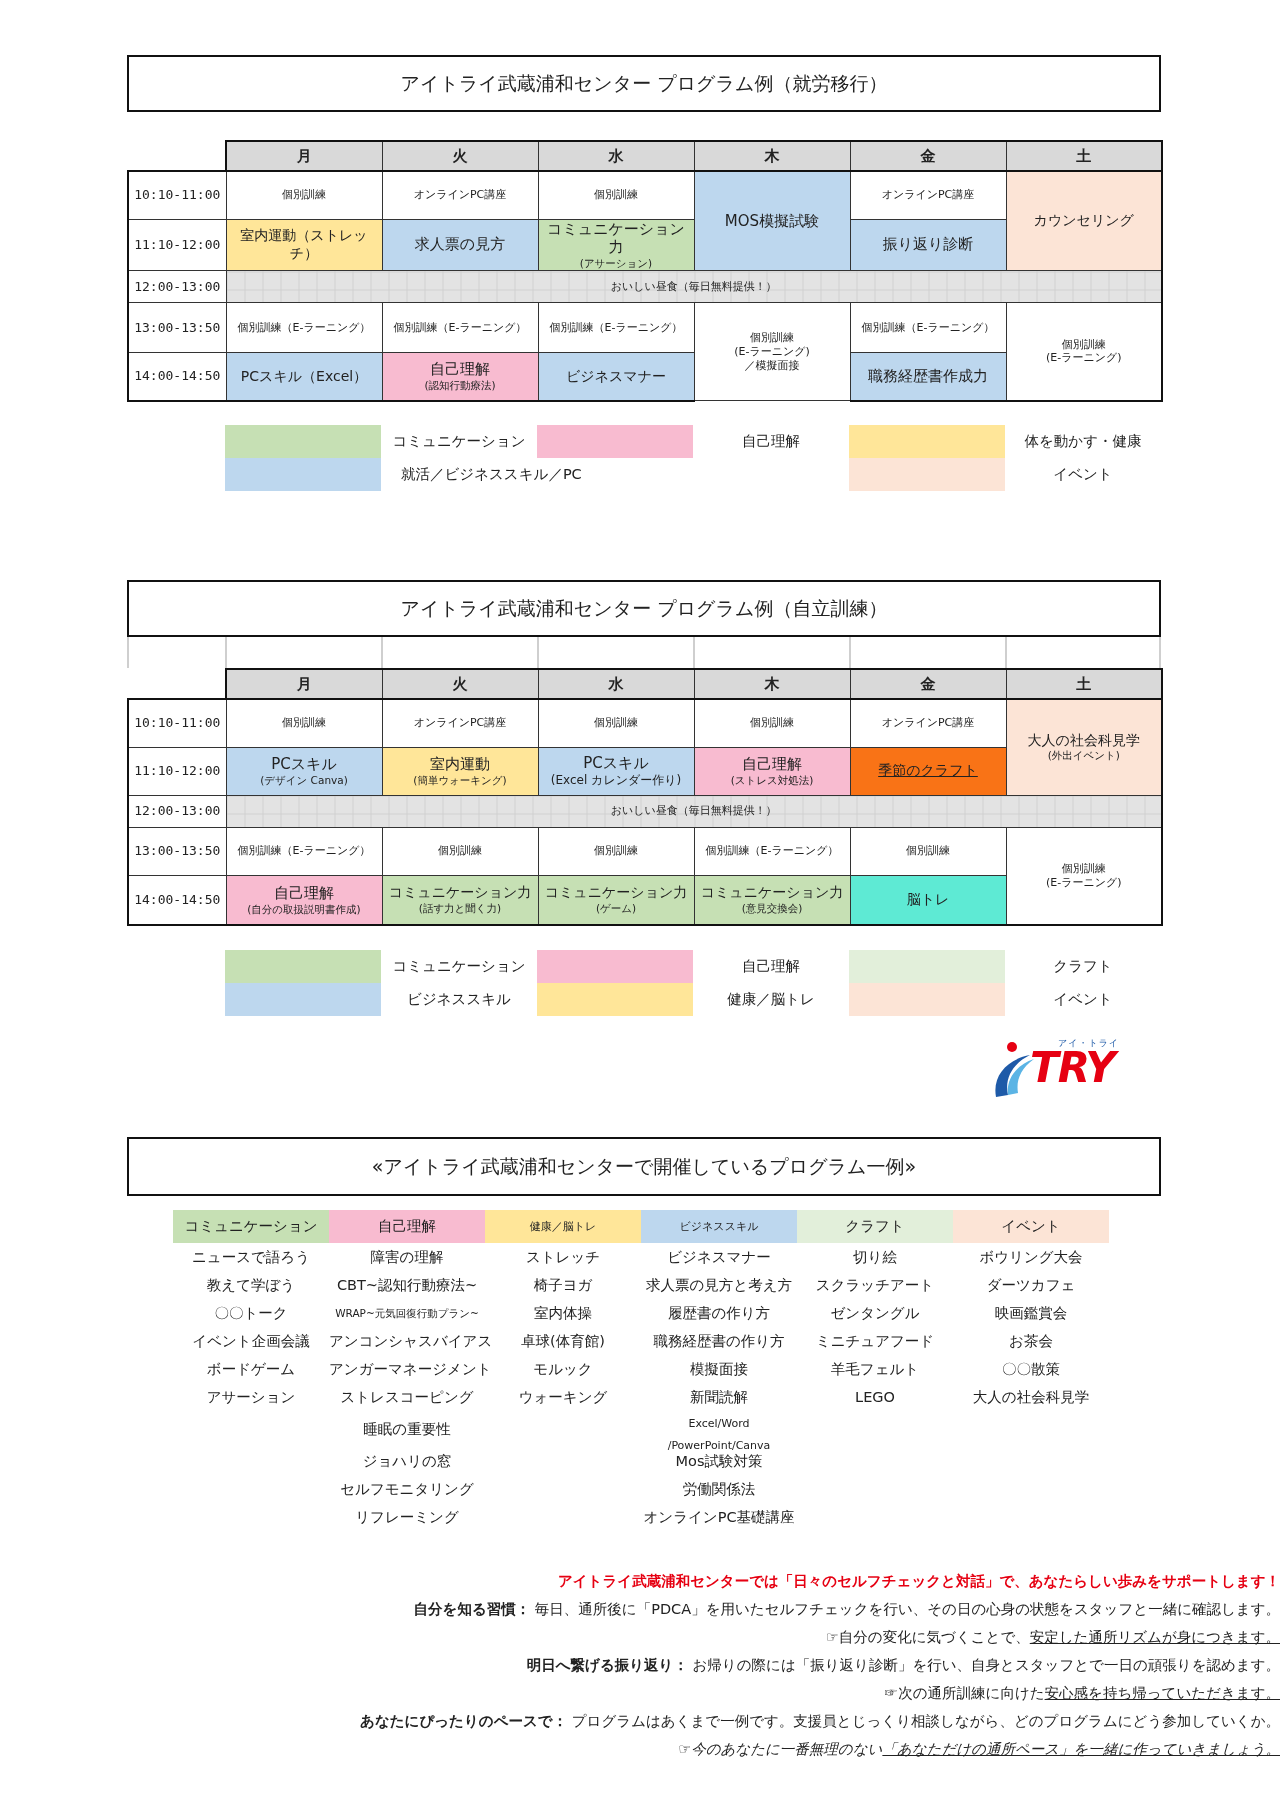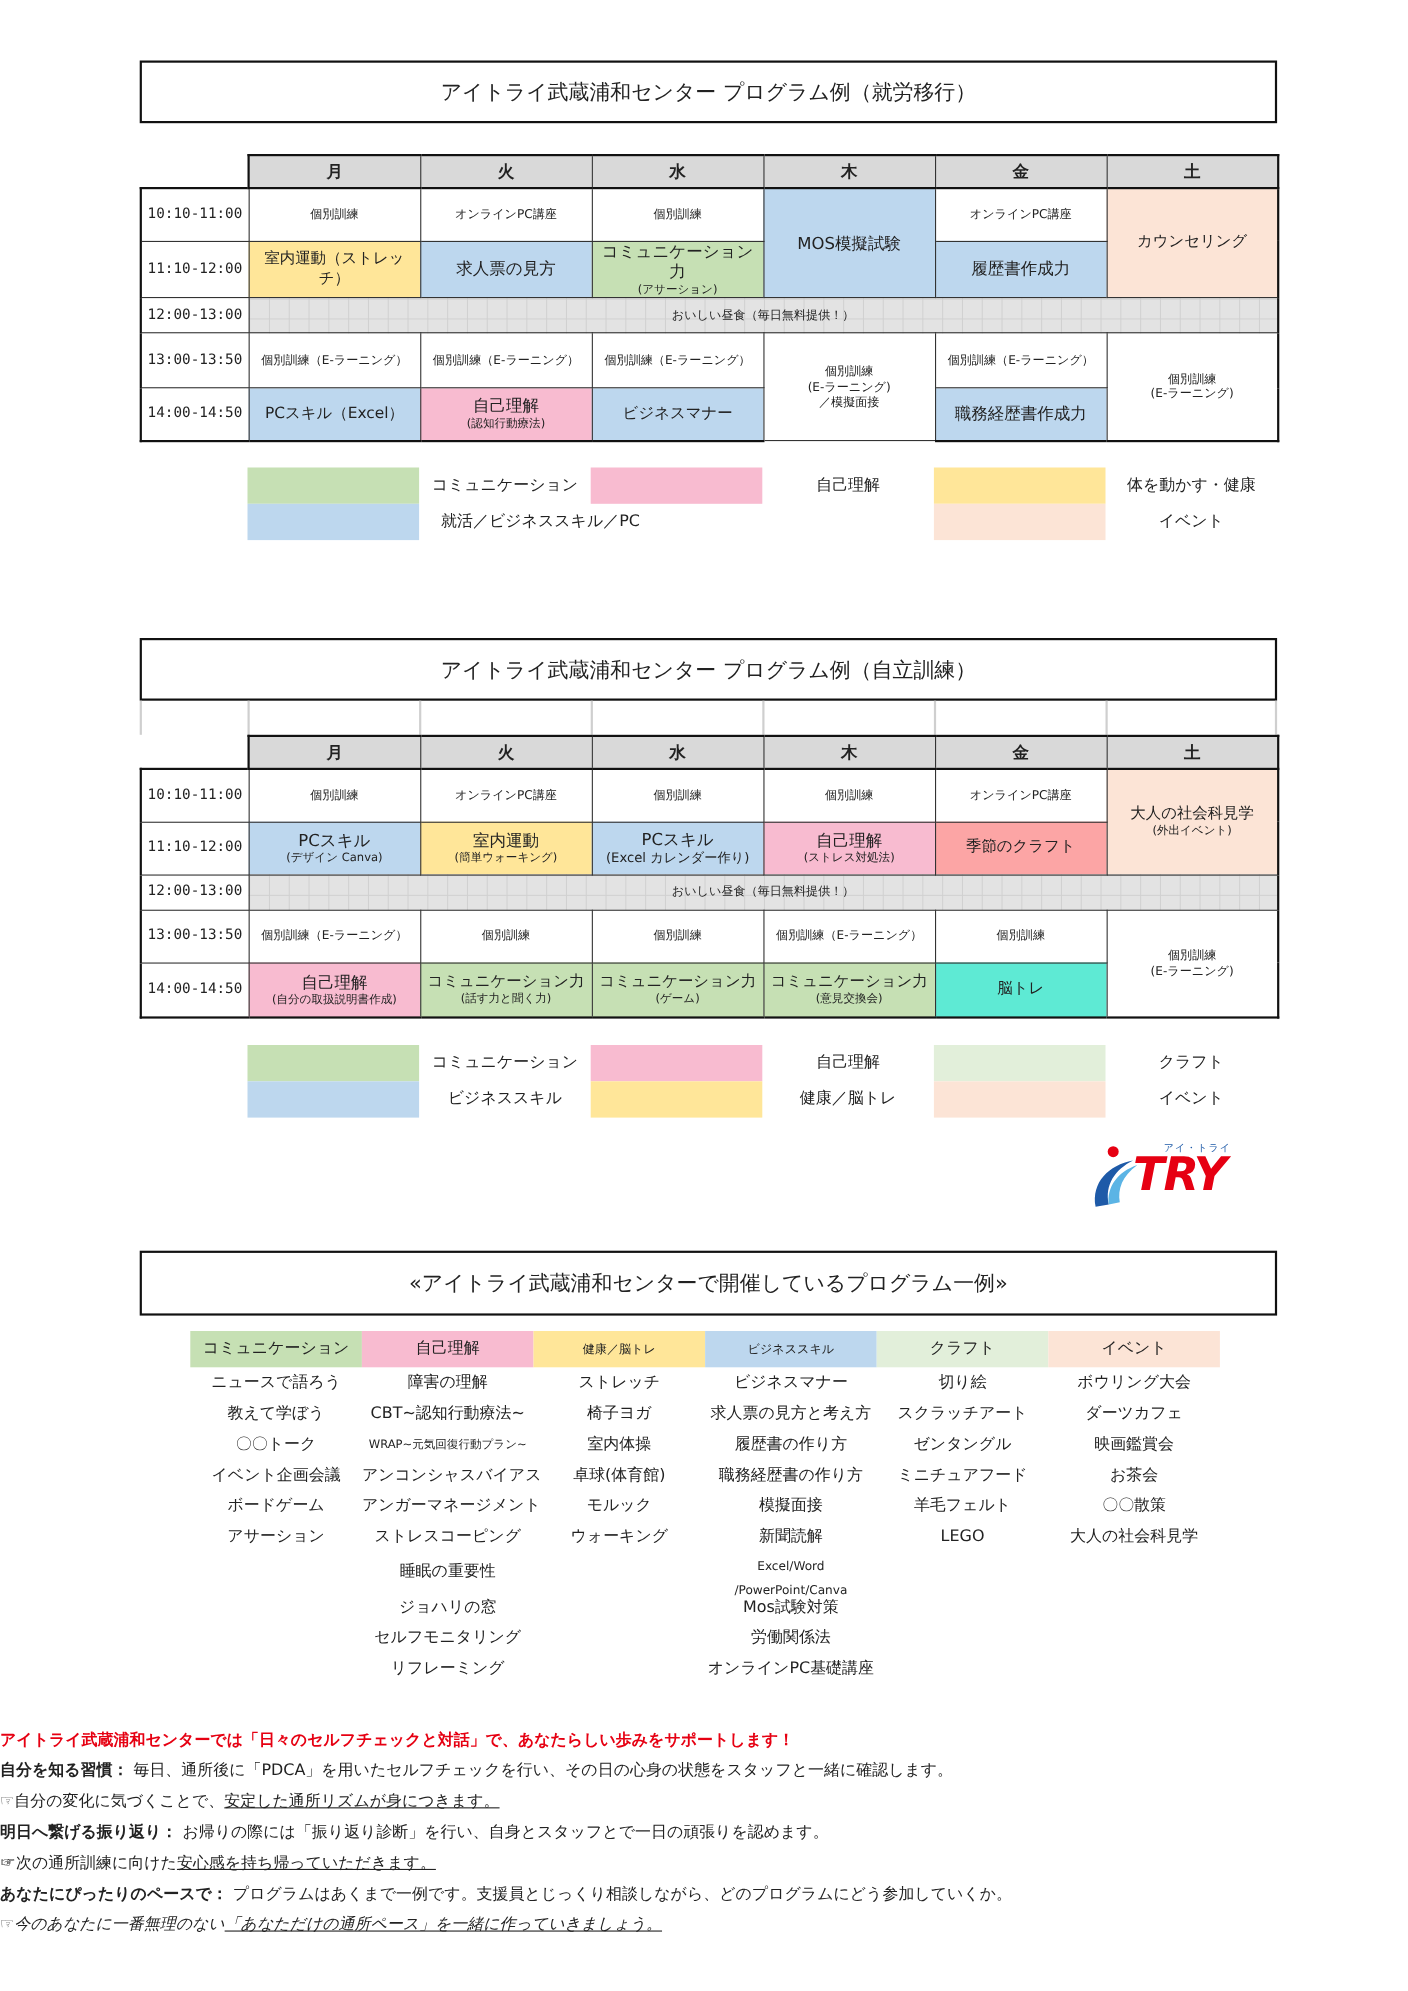--- a/index.html
+++ b/index.html
@@ -13,37 +13,37 @@
   table.sched td.time { font-size: 13px; font-family: "DejaVu Sans Mono", "Liberation Mono", monospace; background: #fff; }
   .sm { font-size: 11px; }
   .md { font-size: 14px; }
   .lg { font-size: 15px; }
   .sub { font-size: 10.5px; display: block; }
   .c-comm { background: #c6e0b4; }
   .c-self { background: #f8bbd0; }
   .c-body { background: #ffe699; margin-top: 24px; }
   .c-biz { background: #bdd7ee; }
   .c-event { background: #fce4d6; }
-  .c-craft { background: #fca5a5; }
+  .c-craft { background: #f97316; text-decoration: underline; }
   .c-brain { background: #5eead4; }
   .c-lunch { background: #e3e3e3; background-image: linear-gradient(#d0d0d0 1px, transparent 1px), linear-gradient(90deg, #d0d0d0 1px, transparent 1px); background-size: 18px 18px; font-size: 11px; }
   table.sched tr.outer-top td { border-top: 2.5px solid #111; margin-top: 36px; }
   .legend { position: absolute; left: 225px; width: 935px; }
   .legend .sw { position: absolute; width: 156px; height: 33px; }
   .legend .lbl { position: absolute; font-size: 14.5px; width: 156px; text-align: center; line-height: 33px; }
   .guide-row { position: absolute; left: 127px; top: 637px; width: 1034px; height: 31px; }
   .guide-row span { position: absolute; top: 0; height: 31px; border-left: 2px solid #cfcfcf; }
   .cat-table { position: absolute; left: 173px; top: 1210px; width: 936px; }
   .cat-col { position: absolute; top: 0; width: 156px; text-align: center; }
   .cat-head { height: 33px; line-height: 33px; font-size: 14.5px; }
   .cat-head.small { font-size: 11px; }
   .cat-item { height: 28px; line-height: 28px; font-size: 14.5px; white-space: nowrap; }
   .cat-item.tiny { font-size: 10.5px; }
   .cat-item.two { height: 36px; line-height: 22px; font-size: 11px; padding-top: 2px; }
-  .bottom { position: absolute; left: 0; width: 1280px; text-align: left; font-size: 14.5px; }
+  .bottom { position: absolute; left: 0; width: 1280px; text-align: right; font-size: 14.5px; }
   .bottom .red { color: #e60012; font-weight: bold; font-size: 14.5px; }
   .bottom b { font-weight: bold; }
   .bottom u { text-decoration: underline; }
   .logo { position: absolute; left: 990px; top: 1035px; width: 160px; height: 70px; }
 </style>
 </head>
 <body>
 
 <div class="title-box" style="top:55px;height:57px;">アイトライ武蔵浦和センター プログラム例（就労移行）</div>
 
@@ -74,21 +74,21 @@
     <td class="sm">個別訓練</td>
     <td rowspan="2" class="lg c-biz">MOS模擬試験</td>
     <td class="sm">オンラインPC講座</td>
     <td rowspan="2" class="md c-event" style="border-right:2.5px solid #111;">カウンセリング</td>
   </tr>
   <tr style="height:50px;">
     <td class="time" style="border-left:2.5px solid #111;">11:10-12:00</td>
     <td class="md c-body"><span>室内運動（ストレッチ）</span></td>
     <td class="lg c-biz"><span>求人票の見方</span></td>
     <td class="lg c-comm"><span>コミュニケーション力</span><span class="sub">(アサーション)</span></td>
-    <td class="lg c-biz"><span>履歴書作成力</span></td>
+    <td class="lg c-biz"><span>振り返り診断</span></td>
   </tr>
   <tr style="height:32px;">
     <td class="time" style="border-left:2.5px solid #111;">12:00-13:00</td>
     <td colspan="6" class="c-lunch" style="border-right:2.5px solid #111;">おいしい昼食（毎日無料提供！）</td>
   </tr>
   <tr style="height:50px;">
     <td class="time" style="border-left:2.5px solid #111;">13:00-13:50</td>
     <td class="sm">個別訓練（E-ラーニング）</td>
     <td class="sm">個別訓練（E-ラーニング）</td>
     <td class="sm">個別訓練（E-ラーニング）</td>

